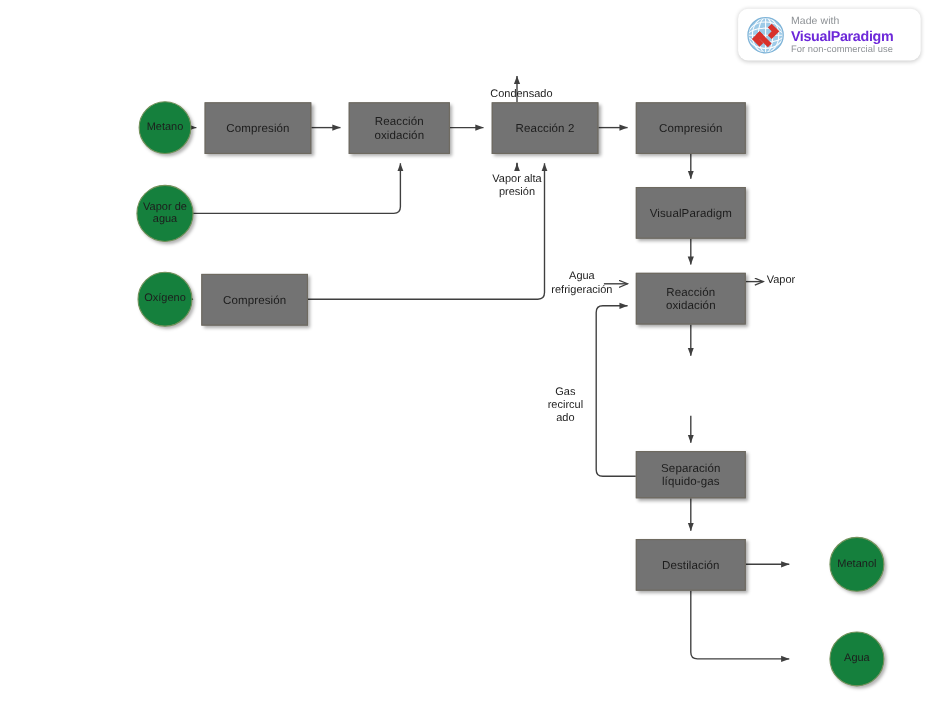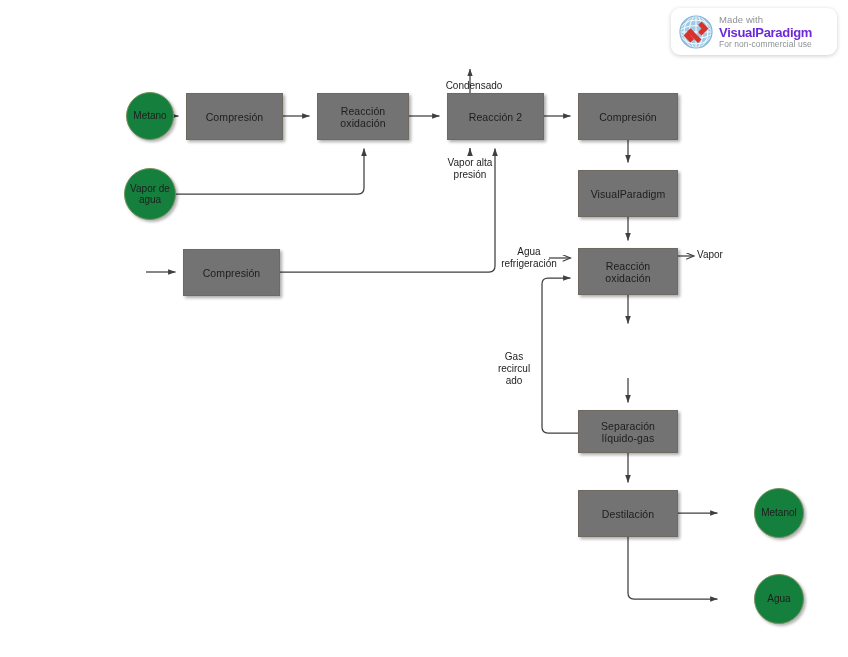--- a/index.html
+++ b/index.html
@@ -208,20 +208,23 @@
   </div>
 
   <div class="node-circle" style="left:97px; top:92px; width:48px; height:48px;">
     <span>Metano</span>
   </div>
 
   <div class="node-circle" style="left:95px; top:168px; width:52px; height:52px;">
     <span>Vapor de agua</span>
   </div>
 
+  <div class="node-circle" style="left:96px; top:247px; width:50px; height:50px;">
+    <span>Oxígeno</span>
+  </div>
 
   <div class="node-circle" style="left:725px; top:488px; width:50px; height:50px;">
     <span>Metanol</span>
   </div>
 
   <div class="node-circle" style="left:725px; top:574px; width:50px; height:50px;">
     <span>Agua</span>
   </div>
 
   <div class="edge-label" style="left:434px; top:52px; width:80px;margin-top:28px;">Condensado</div>

